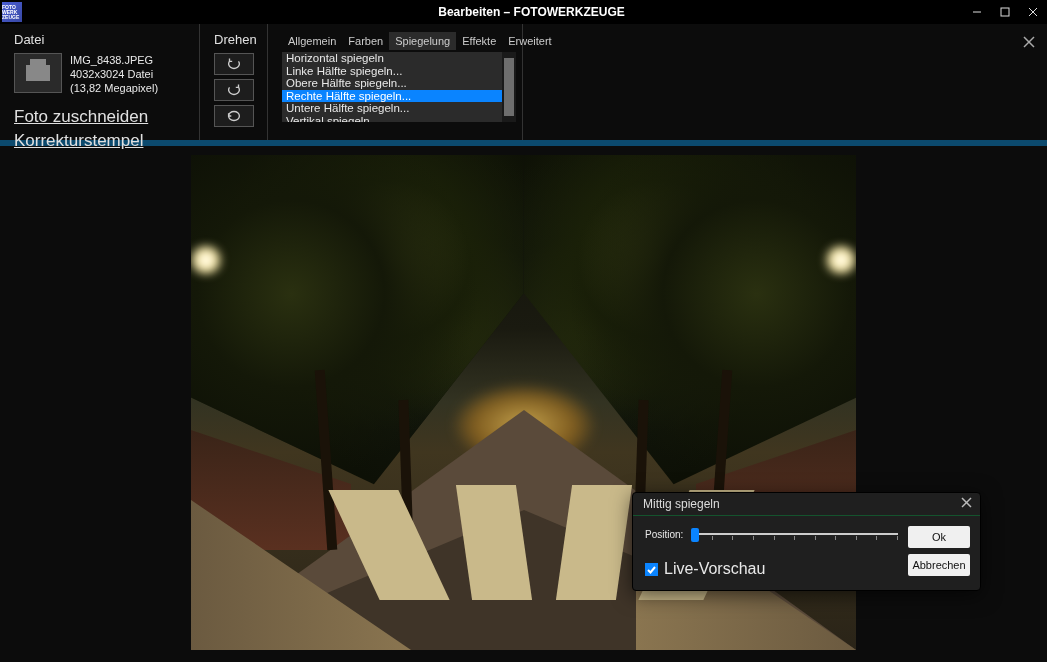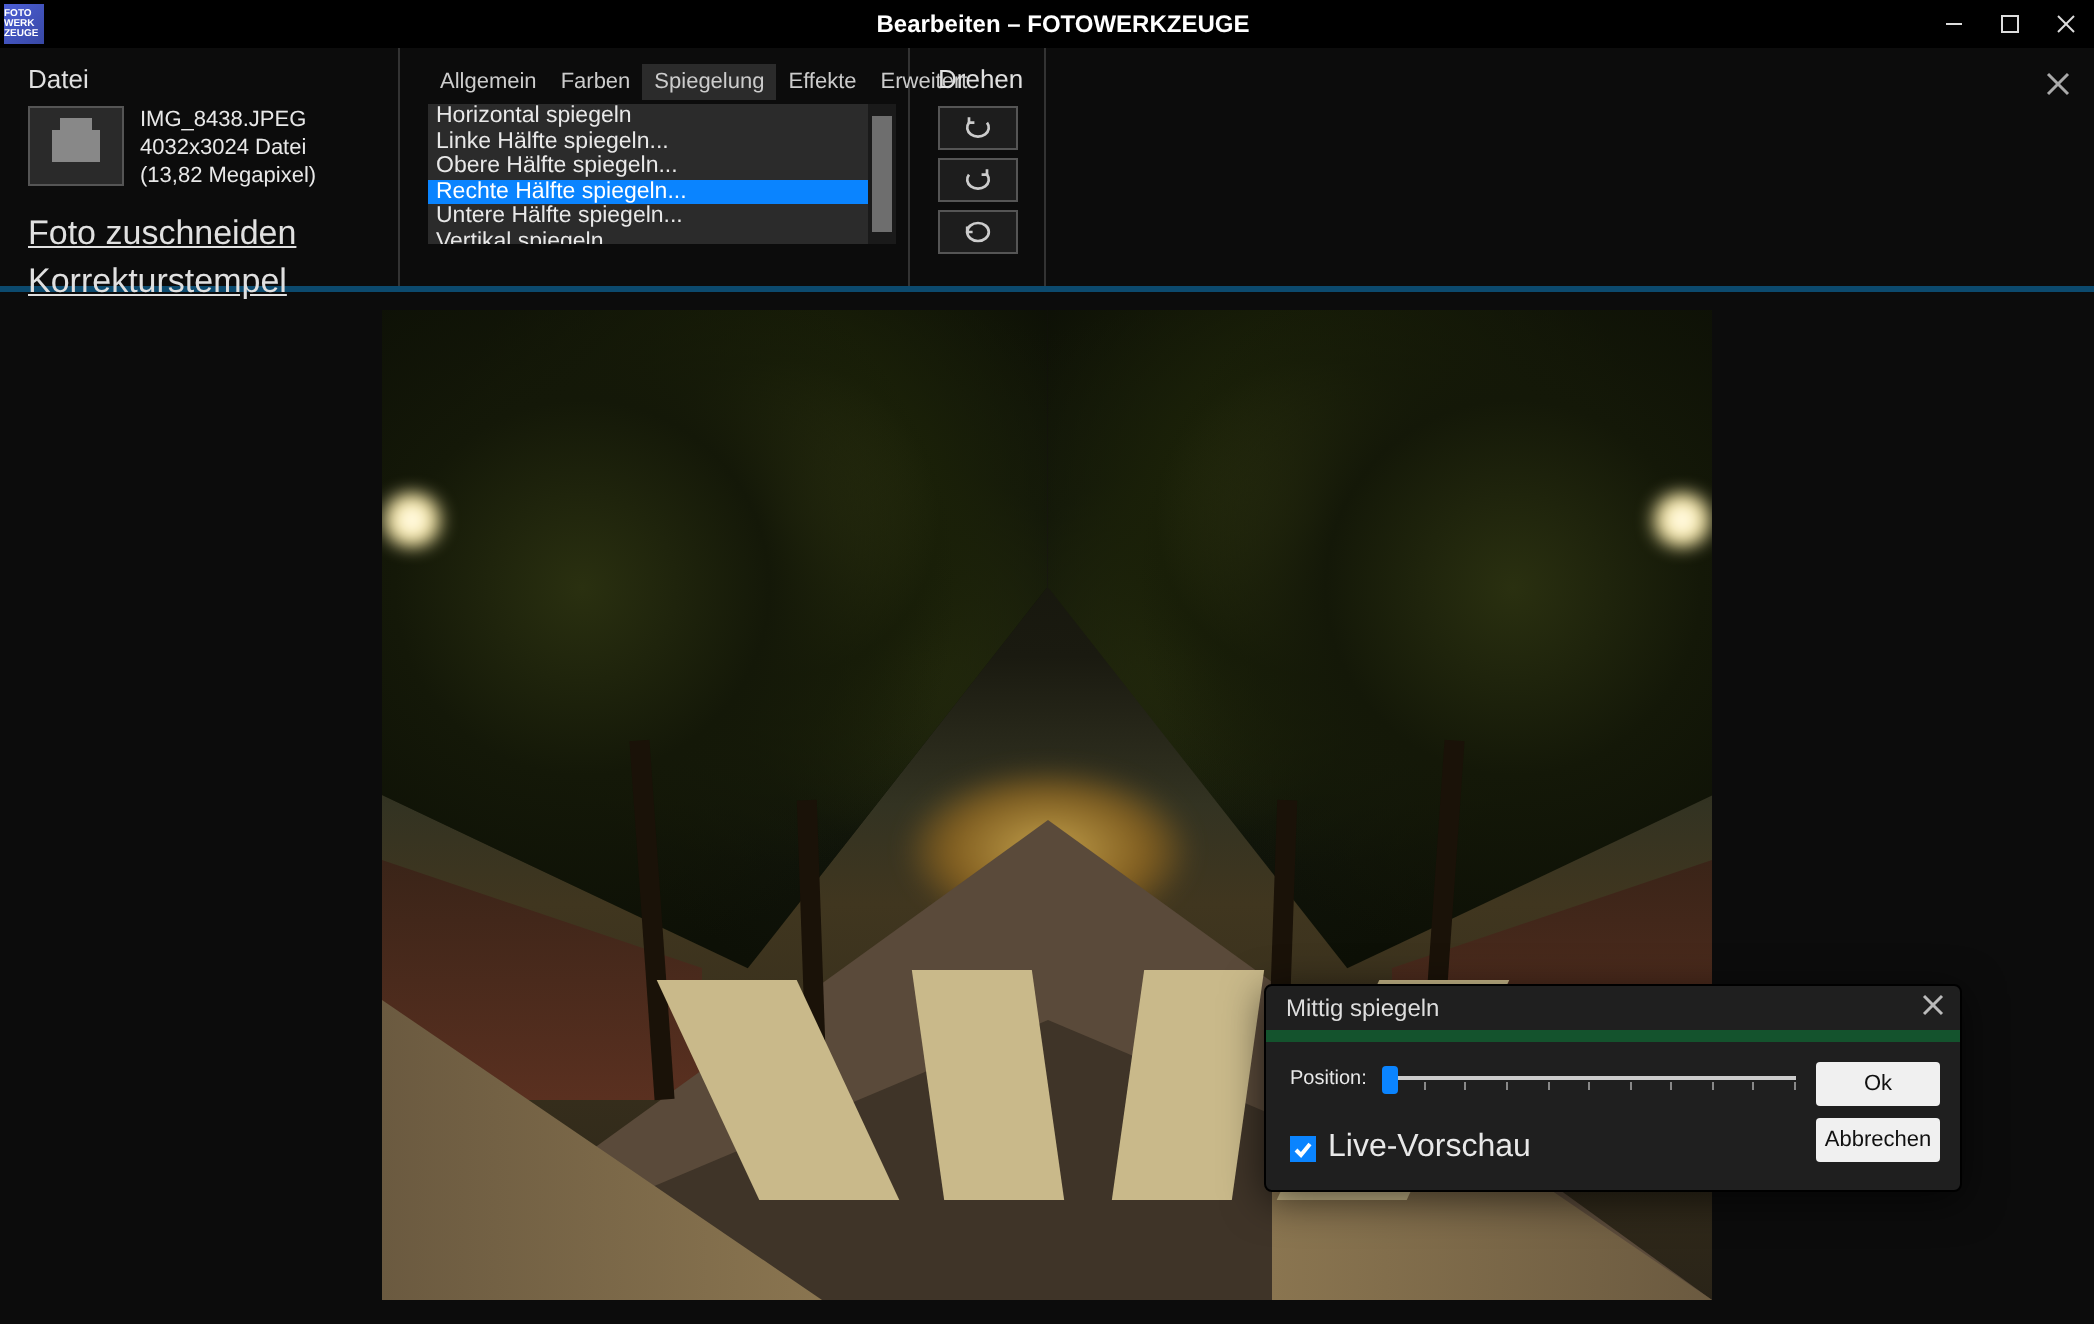--- a/index.html
+++ b/index.html
@@ -30,21 +30,21 @@
     position:absolute; left:16px; right:0; text-align:center;
     font-size:12px; font-weight:600; color:#fff;
     pointer-events:none;
   }
   .win-controls { position:absolute; right:0; top:0; display:flex; }
   .win-btn { width:28px; height:24px; display:flex; align-items:center; justify-content:center; color:#ddd; }
   .win-btn svg { width:10px; height:10px; stroke:#ddd; fill:none; stroke-width:1; }
 
   .toolbar {
     display:flex;
-    border-bottom:3px solid #0c4a6e;
+    border-bottom:6px solid #0c4a6e;
     position:relative;
     padding:0;
     height:122px;
   }
   .section {
     border-right:1px solid #333;
     padding:8px 14px 6px 14px;
     position:relative;
   }
   .section h3 { font-size:13px; font-weight:400; margin-bottom:6px; color:#e0e0e0; }
@@ -177,21 +177,21 @@
 
   
   .dialog {
     position:absolute; left:632px; top:492px; width:349px;
     background:#1f1f1f; border:1px solid #000; box-shadow:0 4px 20px rgba(0,0,0,.6);
     border-radius:4px;
   }
   .dlg-title {
     display:flex; justify-content:space-between; align-items:center;
     padding:4px 8px 4px 10px; font-size:12px; color:#ddd;
-    border-bottom:6px solid #14532d;
+    border-bottom:1px solid #14532d;
   }
   .dlg-close svg{width:11px;height:11px;stroke:#bbb;fill:none;stroke-width:1.5;}
   .dlg-body { padding:10px 10px 12px 12px; position:relative; }
   .slider-row{ display:flex; align-items:center; gap:8px; margin-bottom:18px;}
   .slider-label{ font-size:10px;}
   .slider { flex:1; position:relative; height:16px;}
   .track{position:absolute;top:7px;left:0;right:0;height:2px;background:#ccc;}
   .slider .thumb{position:absolute;top:2px;left:0;width:8px;height:14px;background:#0a84ff;border-radius:2px;}
   .ticks{position:absolute;top:10px;left:0;right:0;height:5px;display:flex;justify-content:space-between;}
   .ticks span{width:1px;height:4px;background:#888;}
@@ -245,20 +245,42 @@
         <div>4032x3024 Datei</div>
         <div>(13,82 Megapixel)</div>
       </div>
     </div>
     <div class="links">
       <a>Foto zuschneiden</a>
       <a>Korrekturstempel</a>
     </div>
   </div>
 
+  <div class="section drehen">
+    <h3>Drehen</h3>
+    <div class="rot-btn">
+        <svg viewBox="0 0 20 14">
+          <path d="M15 4 A6 5 0 1 1 5 4"></path>
+          <path d="M5 1 L5 4 L8 4"></path>
+        </svg>
+      </div>
+    <div class="rot-btn">
+        <svg viewBox="0 0 20 14">
+          <path d="M5 4 A6 5 0 1 0 15 4"></path>
+          <path d="M15 1 L15 4 L12 4"></path>
+        </svg>
+      </div>
+    <div class="rot-btn">
+        <svg viewBox="0 0 20 14">
+          <path d="M4 7 A6 5 0 1 0 16 7 A6 5 0 1 0 4 7"></path>
+          <path d="M4 4 L4 7 L7 7"></path>
+        </svg>
+      </div>
+  </div>
+
   <div class="section mid">
     <div class="tabs">
       <div class="tab">Allgemein</div>
       <div class="tab">Farben</div>
       <div class="tab active">Spiegelung</div>
       <div class="tab">Effekte</div>
       <div class="tab">Erweitert</div>
     </div>
     <div class="listbox">
       <ul>
@@ -266,42 +288,20 @@
         <li>Linke Hälfte spiegeln...</li>
         <li>Obere Hälfte spiegeln...</li>
         <li class="sel">Rechte Hälfte spiegeln...</li>
         <li>Untere Hälfte spiegeln...</li>
         <li>Vertikal spiegeln</li>
       </ul>
       <div class="sb">
           <div class="thumb"></div>
         </div>
     </div>
-  </div>
-
-  <div class="section drehen">
-    <h3>Drehen</h3>
-    <div class="rot-btn">
-        <svg viewBox="0 0 20 14">
-          <path d="M15 4 A6 5 0 1 1 5 4"></path>
-          <path d="M5 1 L5 4 L8 4"></path>
-        </svg>
-      </div>
-    <div class="rot-btn">
-        <svg viewBox="0 0 20 14">
-          <path d="M5 4 A6 5 0 1 0 15 4"></path>
-          <path d="M15 1 L15 4 L12 4"></path>
-        </svg>
-      </div>
-    <div class="rot-btn">
-        <svg viewBox="0 0 20 14">
-          <path d="M4 7 A6 5 0 1 0 16 7 A6 5 0 1 0 4 7"></path>
-          <path d="M4 4 L4 7 L7 7"></path>
-        </svg>
-      </div>
   </div>
 
 
   <div class="close-editor">
     <svg viewBox="0 0 12 12">
         <line x1="1" y1="1" x2="11" y2="11"></line>
         <line x1="11" y1="1" x2="1" y2="11"></line>
       </svg>
   </div>
 </div>

